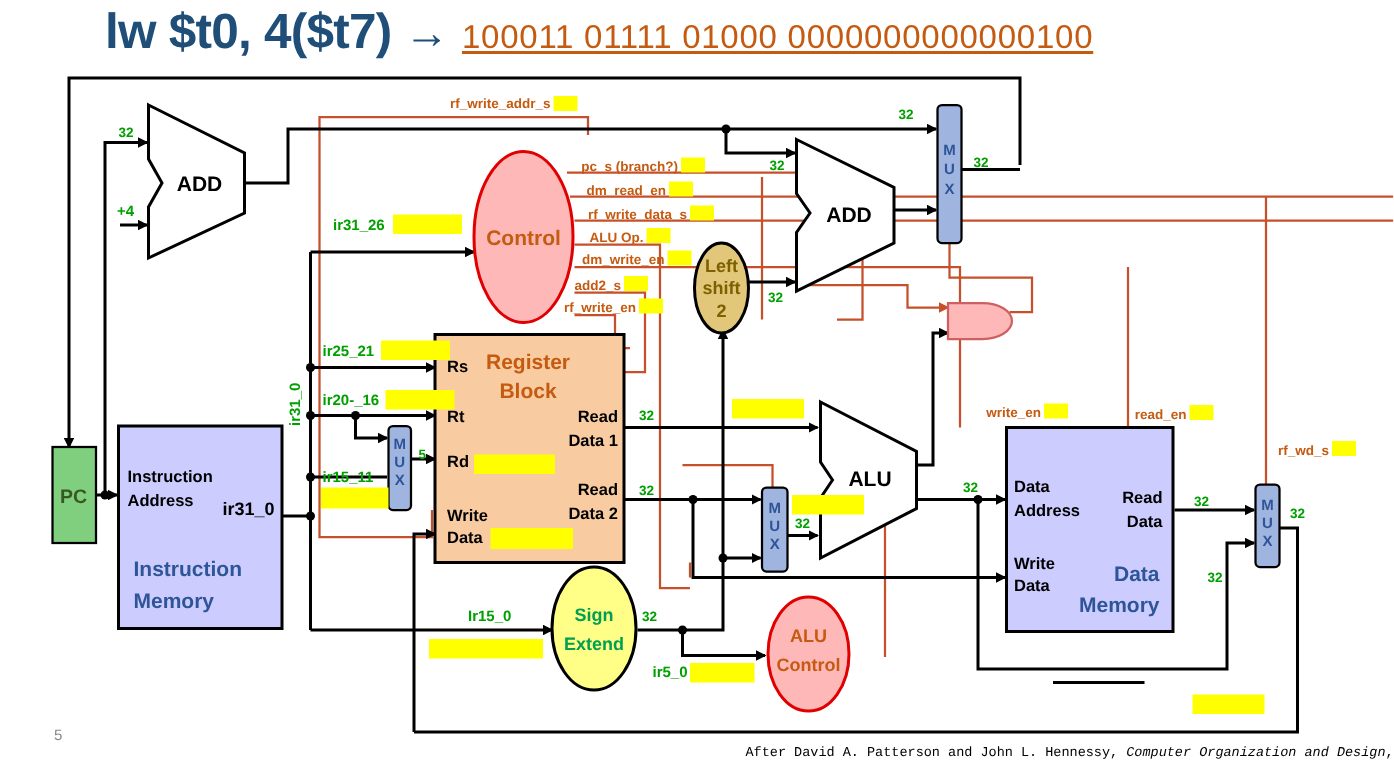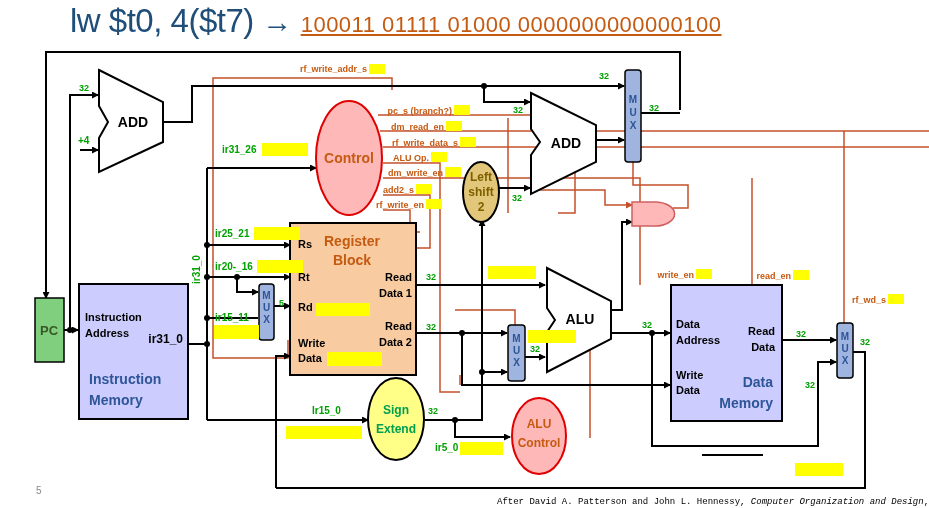--- a/index.html
+++ b/index.html
@@ -1,18 +1,18 @@
 <!DOCTYPE html>
 <html><head>
 <meta charset="utf-8">
 <style>
   html, body { margin:0; padding:0; background:#ffffff; }
   body { width:929px; height:508px; position:relative; overflow:hidden; font-family:"Liberation Sans", sans-serif; }
   #title { position:absolute; left:70px; top:2px; height:40px; white-space:nowrap; }
-  #title .instr { font-family:"Liberation Sans", sans-serif; font-weight:normal; font-size:33px; color:#1f4e79; letter-spacing:-0.5px; }
+  #title .instr { font-family:"Liberation Sans", sans-serif; font-weight:bold; font-size:33px; color:#1f4e79; letter-spacing:-0.5px; }
   #title .arrow { font-weight:bold; font-size:30px; color:#1f4e79; margin:0 4px; }
   #title .bin { font-family:"Liberation Sans", sans-serif; font-size:22px; color:#c55a11; text-decoration:underline; letter-spacing:0.5px;margin-top:36px; }
   svg#diag { position:absolute; left:0; top:0; }
   .lbl { font-family:"Liberation Sans", sans-serif; font-weight:bold; }
   .pg { position:absolute; left:36px; top:485px; font-size:10px; color:#888; }
   .cite { position:absolute; left:497px; top:497px; font-family:Liberation Mono, monospace; font-size:9px; color:#000; white-space:nowrap; }
 </style>
 </head>
 <body>
 

